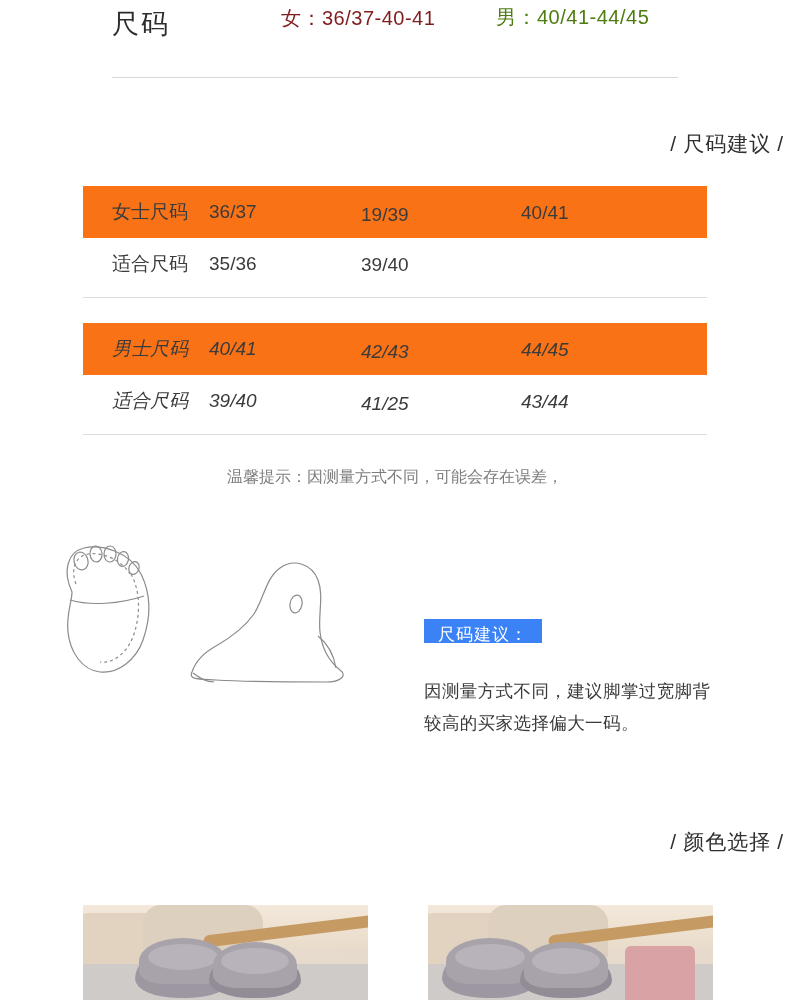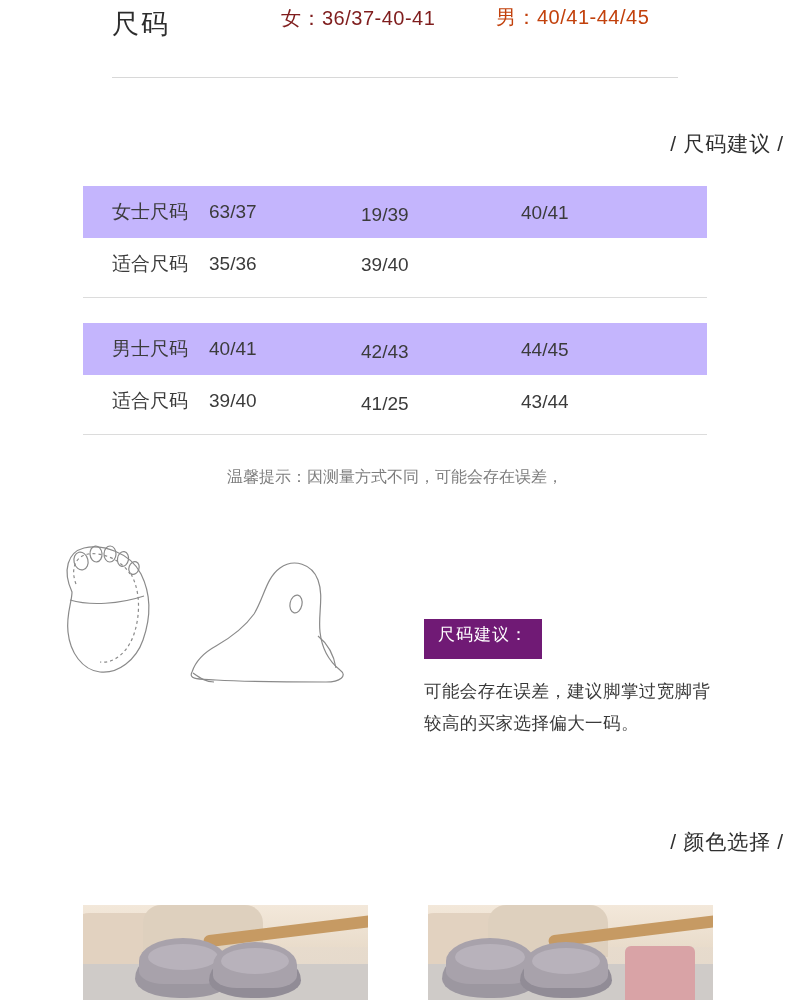--- a/index.html
+++ b/index.html
@@ -38,21 +38,21 @@
     top: 5px;
     font-size: 20px;
     color: #7f1d1d;
     letter-spacing: 0.5px;
   }
   .header-men {
     position: absolute;
     left: 496px;
     top: 4px;
     font-size: 20px;
-    color: #c2410c;
+    color: #4d7c0f;
     letter-spacing: 0.5px;
   }
   .header-rule {
     position: absolute;
     left: 112px;
     top: 77px;
     width: 566px;
     height: 1px;
     background: #d8d8d8;
   }
@@ -81,30 +81,30 @@
     top: 828px;
   }
 
   
   .table-wrap {
     position: absolute;
     left: 83px;
     width: 624px;
   }
   #women-table { top: 186px; }
-  #men-table { top: 323px; }
+  #men-table { top: 323px; font-style: italic; }
 
   .size-row {
     display: flex;
     align-items: center;
     height: 52px;
     position: relative;
   }
   .size-row.shaded {
-    background: #c4b5fd;
+    background: #f97316;
   }
   .cell {
     font-size: 19px;
     color: #3b3b3b;
     white-space: nowrap;
   }
   .cell-label {
     width: 126px;
     padding-left: 29px;
     box-sizing: border-box;
@@ -143,24 +143,24 @@
     top: 540px;
     width: 790px;
     height: 210px;
   }
 
   
   .advice-badge {
     position: absolute;
     left: 424px;
     top: 619px;
-    background: #701a75;
+    background: #3b82f6;
     color: #ffffff;
     font-size: 17px;
-    padding: 7px 14px 16px 14px;
+    padding: 7px 14px 0 14px;
     letter-spacing: 1px;
     line-height: 1;
   }
   .advice-text {
     position: absolute;
     left: 424px;
     top: 675px;
     width: 300px;
     font-size: 17.5px;
     color: #3a3a3a;
@@ -273,21 +273,21 @@
 </div>
 <div class="header-rule"></div>
 
 <div class="section-title" id="sizing-title">
   <span class="slash">/</span><span>尺码建议</span><span class="slash">/</span>
 </div>
 
 <div class="table-wrap" id="women-table">
   <div class="size-row shaded">
     <div class="cell cell-label">女士尺码</div>
-    <div class="cell cell-a">63/37</div>
+    <div class="cell cell-a">36/37</div>
     <div class="cell cell-b">19/39</div>
     <div class="cell cell-c">40/41</div>
   </div>
   <div class="size-row">
     <div class="cell cell-label">适合尺码</div>
     <div class="cell cell-a">35/36</div>
     <div class="cell cell-c">39/40</div>
   </div>
 </div>
 
@@ -332,21 +332,21 @@
       <path d="M193 133 C 200 138, 206 142, 214 142"></path>
       <ellipse cx="296" cy="64" rx="6" ry="9" transform="rotate(12 296 64)"></ellipse>
       <path d="M318 96 C 328 104, 334 116, 336 128"></path>
     </g>
   </svg>
   
   
 </div>
 
 <div class="advice-badge">尺码建议：</div>
-<div class="advice-text">可能会存在误差，建议脚掌过宽脚背较高的买家选择偏大一码。</div>
+<div class="advice-text">因测量方式不同，建议脚掌过宽脚背较高的买家选择偏大一码。</div>
 
 <div class="section-title" id="color-title">
   <span class="slash">/</span><span>颜色选择</span><span class="slash">/</span>
 </div>
 
 <div class="photo" id="photo-left">
   <div class="photo-inner">
     <div class="wall"></div>
     <div class="sofa"></div>
     <div class="sofa2"></div>

